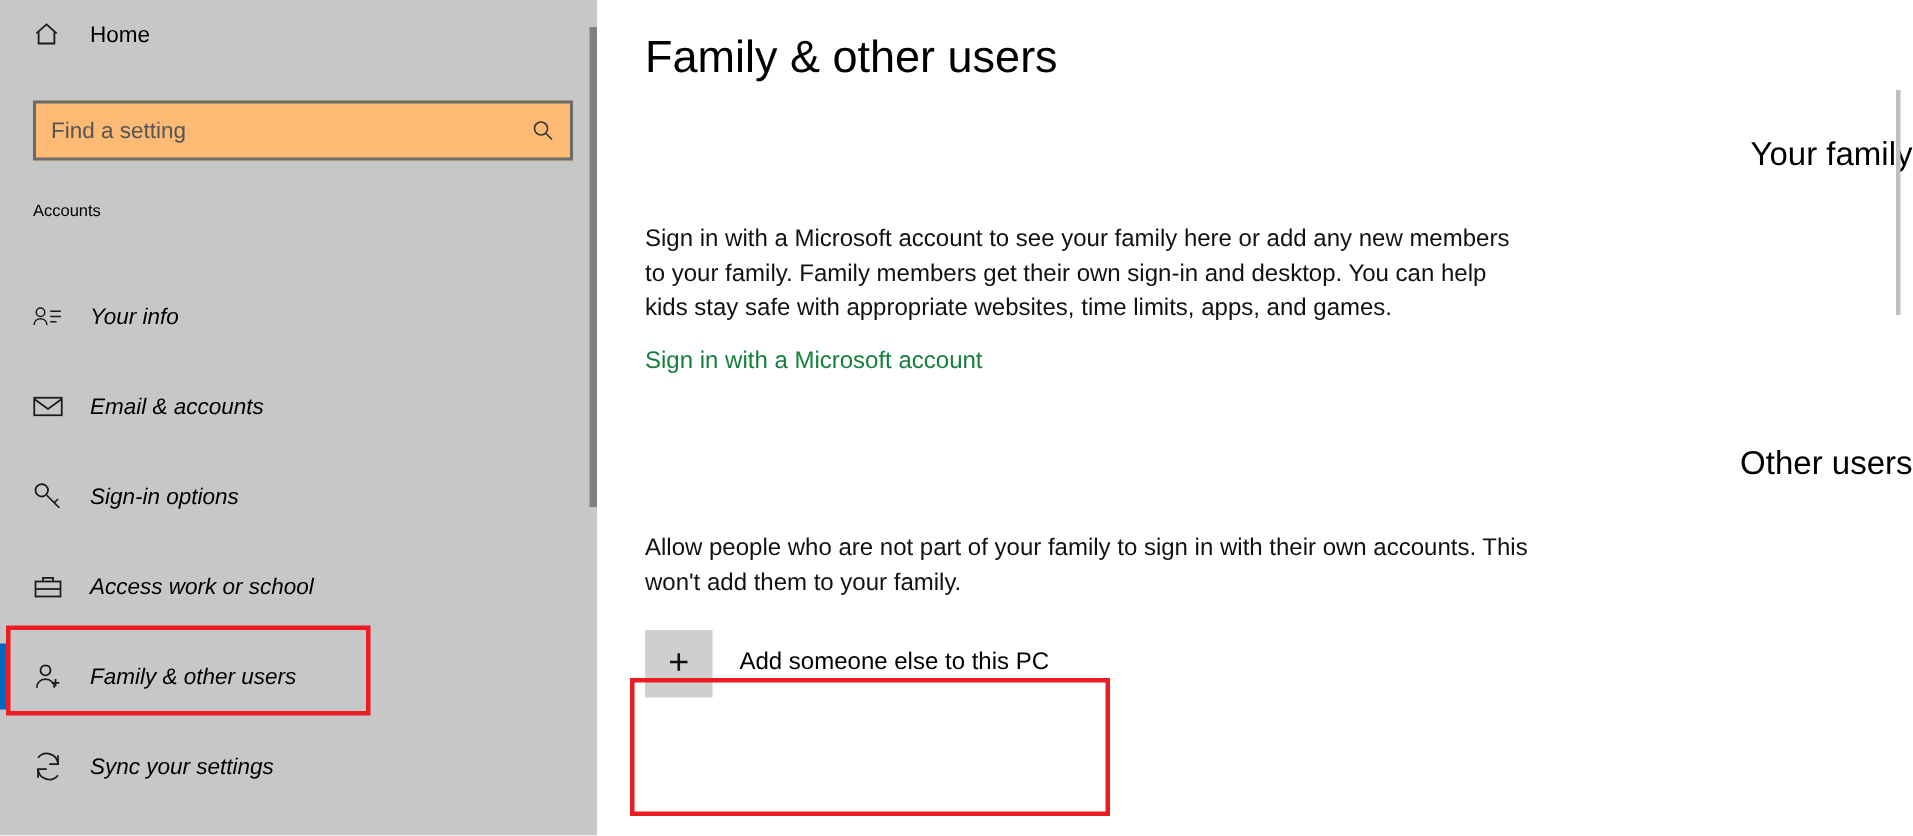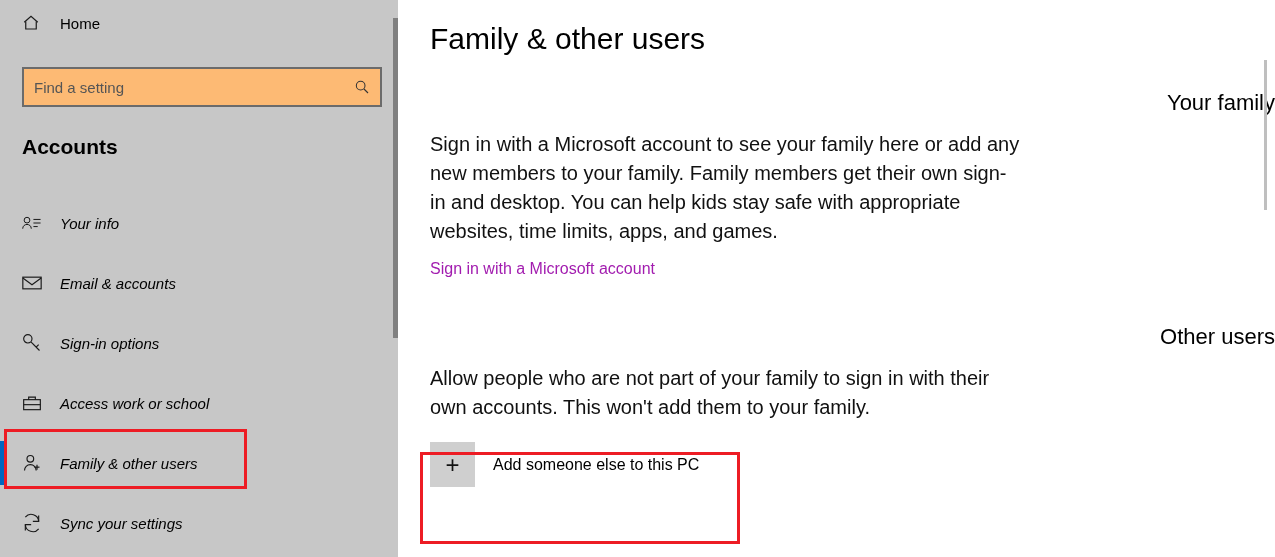--- a/index.html
+++ b/index.html
@@ -52,22 +52,22 @@
     outline: none;
     height: 100%;
     font-size: 15px;
     color: #555;
     font-family: inherit;
   }
   .search-box input::placeholder { color: #555; }
   .search-box .search-icon { color: #333; }
   .section-title {
     margin-top: 28px;
-    font-size: 21px;
-    font-weight: 700;
+    font-size: 11px;
+    font-weight: 400;
   }
   .nav-list {
     margin-top: 34px;
     position: relative;
   }
   .nav-item {
     display: flex;
     align-items: center;
     height: 60px;
     cursor: pointer;
@@ -115,29 +115,29 @@
     font-size: 30px;
     font-weight: 400;
   }
   .sub-heading {
     font-size: 22px;
     font-weight: 400;
     margin-top: 34px;
     text-align: right;
   }
   .body-text {
-    font-size: 20px;
+    font-size: 16px;
     line-height: 1.45;
-    margin-top: 14px;
+    margin-top: 32px;
     max-width: 590px;
     color: #111;
   }
   .link {
     display: inline-block;
-    color: #a21caf;
+    color: #15803d;
     font-size: 16px;
     margin-top: 14px;
     cursor: pointer;
   }
   .add-card {
     margin-top: 20px;
     width: 305px;
     display: flex;
     align-items: center;
     cursor: pointer;

